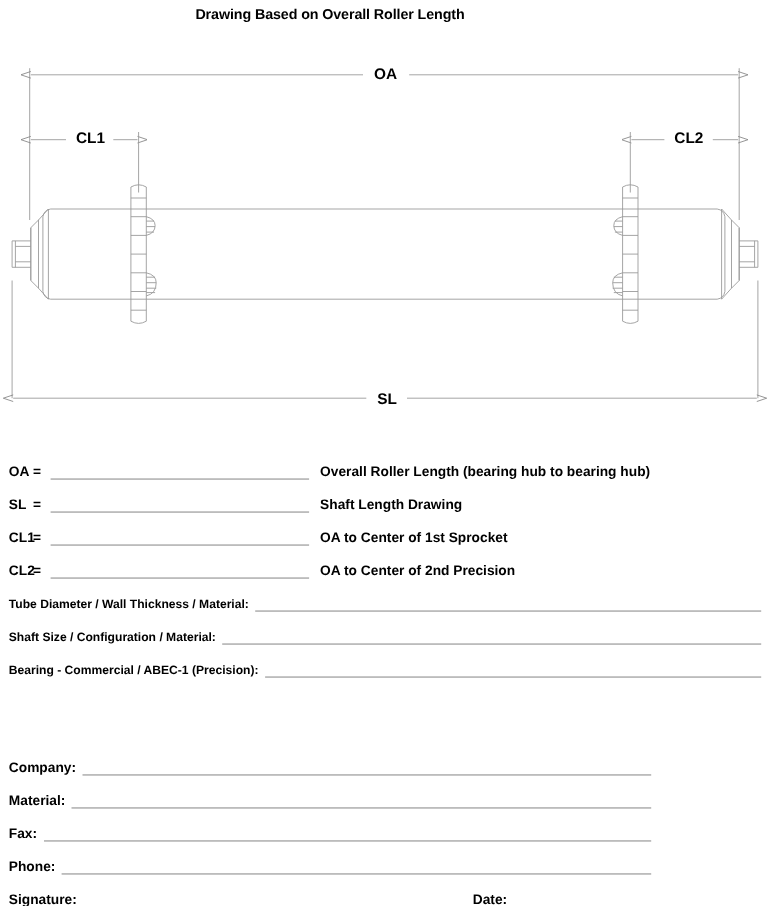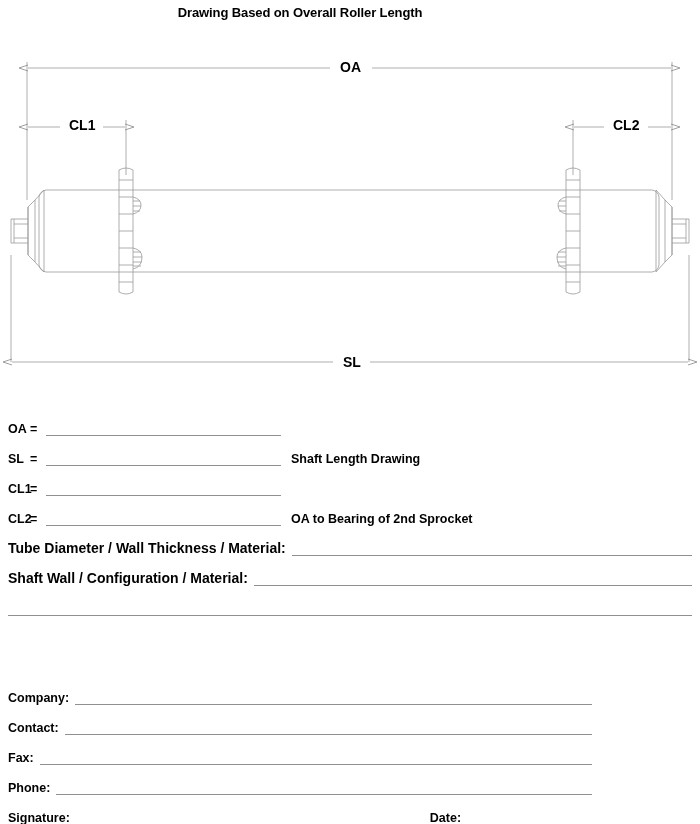--- a/index.html
+++ b/index.html
@@ -90,21 +90,21 @@
     padding-left: 10px;
     padding-bottom: 0px;
   }
 
   
   .specrow {
     position: relative;
     height: 30px;
     display: flex;
     align-items: flex-end;
-    font-size: 14px;
+    font-size: 11px;
     font-weight: bold;
     padding-left: 8px;
     box-sizing: border-box;
   }
   .specrow .lbl {
     white-space: pre;
     padding-right: 6px;
   }
   .specrow .rule {
     flex: 1;
@@ -311,67 +311,70 @@
   <div class="dim-label dim-cl2">CL2</div>
   <div class="dim-label dim-sl">SL</div>
 </div>
 
 <div class="form">
 
   <div class="defrow">
     <span class="code">OA </span>
     <span class="eq">=</span>
     <span class="blank"></span>
+    <span class="desc">Overall Roller Length (bearing hub to bearing hub)</span>
   </div>
 
   <div class="defrow">
     <span class="code">SL </span>
     <span class="eq">=</span>
     <span class="blank"></span>
     <span class="desc">Shaft Length Drawing</span>
   </div>
 
   <div class="defrow">
     <span class="code">CL1</span>
     <span class="eq">=</span>
     <span class="blank"></span>
+    <span class="desc">OA to Center of 1st Sprocket</span>
   </div>
 
   <div class="defrow">
     <span class="code">CL2</span>
     <span class="eq">=</span>
     <span class="blank"></span>
-    <span class="desc">OA to Bearing of 2nd Sprocket</span>
+    <span class="desc">OA to Center of 2nd Precision</span>
   </div>
 
   <div class="specrow">
     <span class="lbl">Tube Diameter / Wall Thickness / Material:</span>
     <span class="rule"></span>
   </div>
 
   <div class="specrow">
-    <span class="lbl">Shaft Wall / Configuration / Material:</span>
+    <span class="lbl">Shaft Size / Configuration / Material:</span>
     <span class="rule"></span>
   </div>
 
 
   <div class="specrow">
+    <span class="lbl">Bearing - Commercial / ABEC-1 (Precision):</span>
     <span class="rule"></span>
   </div>
 </div>
 
 <div class="contact">
 
   <div class="contactrow">
     <span class="lbl">Company:</span>
     <span class="rule"></span>
   </div>
 
   <div class="contactrow">
-    <span class="lbl">Contact:</span>
+    <span class="lbl">Material:</span>
     <span class="rule"></span>
   </div>
 
   <div class="contactrow">
     <span class="lbl">Fax:</span>
     <span class="rule"></span>
   </div>
 
   <div class="contactrow">
     <span class="lbl">Phone:</span>

